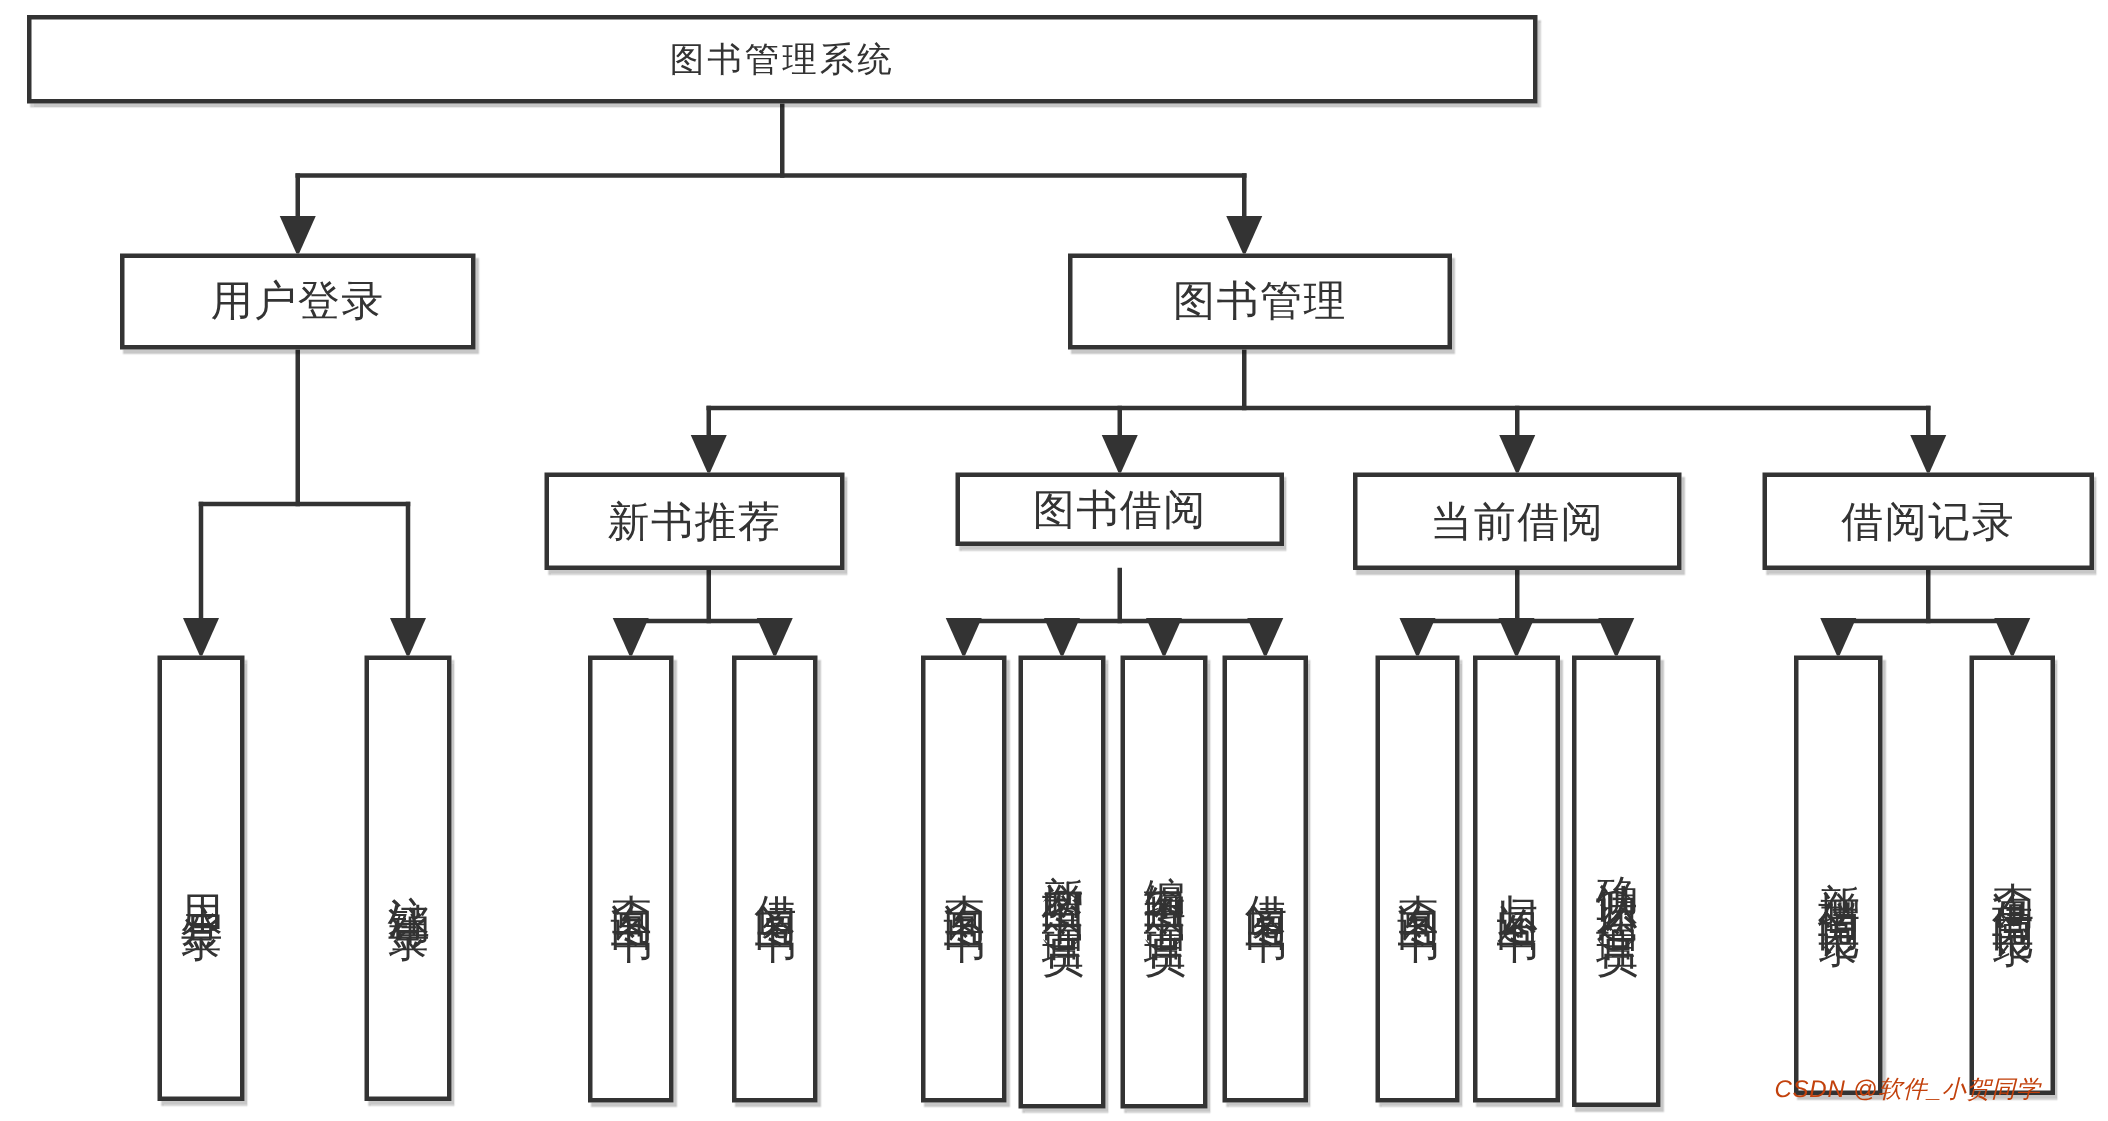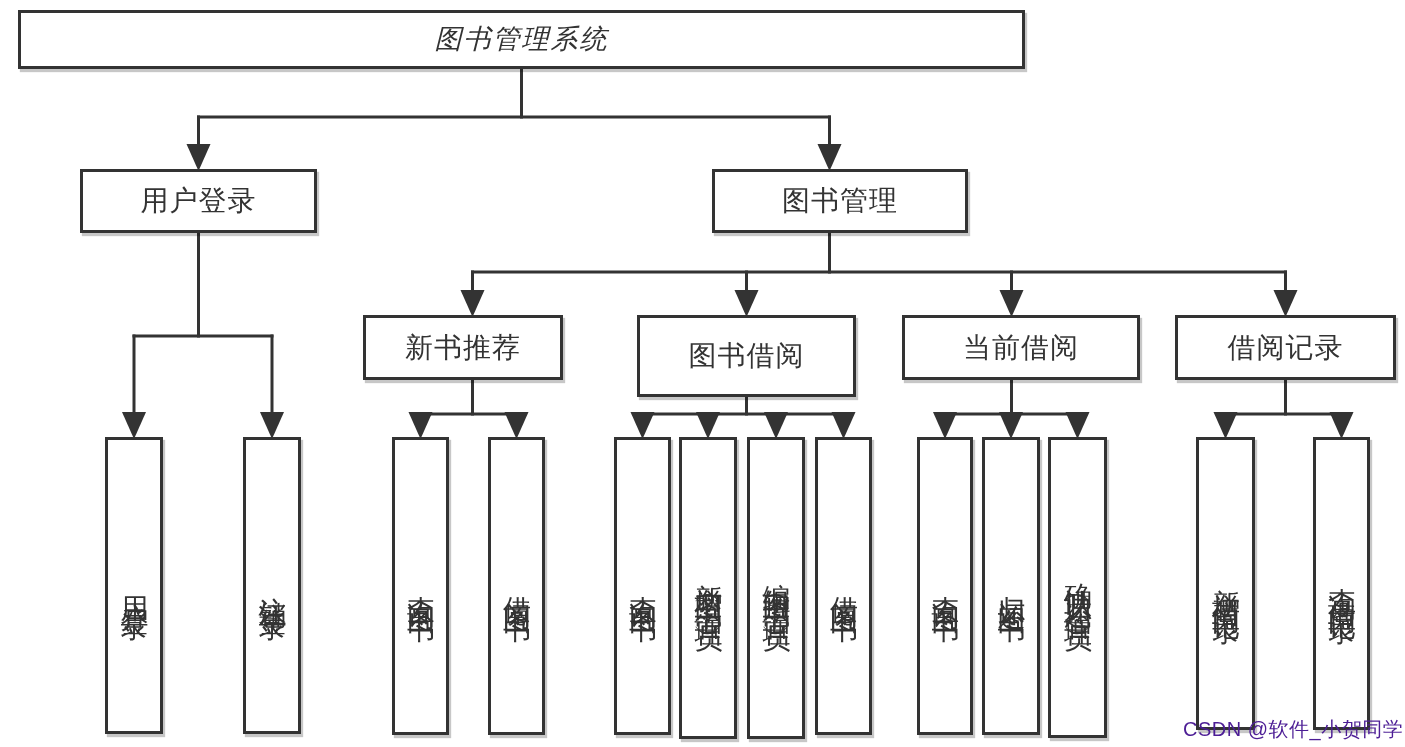--- a/index.html
+++ b/index.html
@@ -8,27 +8,27 @@
     font-family:"Liberation Sans","DejaVu Sans",sans-serif;overflow:hidden;
   }
   .connectors{position:absolute;left:0;top:0;z-index:0;}
   .node{
     position:absolute;z-index:1;box-sizing:border-box;
     border:3px solid #333333;background:#ffffff;color:#333333;
     display:flex;align-items:center;justify-content:center;
     box-shadow:2px 3px 1px rgba(0,0,0,0.22);
   }
   .node span{font-size:28px;letter-spacing:1px;line-height:1.2;}
-  .node.lv0 span{font-size:27px;letter-spacing:2px;font-style:italic;}
+  .node.lv0 span{font-size:23px;letter-spacing:2px;}
   .node.vertical span{
     writing-mode:vertical-rl;letter-spacing:6px;line-height:1;
   }
   .watermark{
     position:absolute;z-index:2;left:1183px;top:716px;
-    font-size:20px;color:#4c1d95;letter-spacing:0.5px;white-space:nowrap;
+    font-size:16px;color:#c2410c;letter-spacing:0.5px;white-space:nowrap;font-style:italic;
   }
 </style>
 </head>
 <body>
 
 <div class="stage">
   <svg class="connectors" width="1405" height="747" viewBox="0 0 1405 747">
       <line x1="521.5" y1="69" x2="521.5" y2="117" stroke="#333333" stroke-width="3" stroke-linecap="square"></line>
       <line x1="198.5" y1="117" x2="829.5" y2="117" stroke="#333333" stroke-width="3" stroke-linecap="square"></line>
       <line x1="198.5" y1="117" x2="198.5" y2="151" stroke="#333333" stroke-width="3" stroke-linecap="square"></line>
@@ -88,24 +88,24 @@
     </div>
     <div class="node" style="left: 80px; top: 169px; width: 237px; height: 64px;">
       <span>用户登录</span>
     </div>
     <div class="node" style="left: 712px; top: 169px; width: 256px; height: 64px;">
       <span>图书管理</span>
     </div>
     <div class="node" style="left: 363px; top: 315px; width: 200px; height: 65px;">
       <span>新书推荐</span>
     </div>
-    <div class="node" style="left: 637px; top: 315px; width: 219px; height: 82px;">
+    <div class="node" style="left: 637px; top: 315px; width: 219px; height: 49px;">
       <span>图书借阅</span>
     </div>
-    <div class="node" style="left: 902px; top: 315px; width: 238px; height: 65px;">
+    <div class="node" style="left: 902px; top: 315px; width: 219px; height: 65px;">
       <span>当前借阅</span>
     </div>
     <div class="node" style="left: 1175px; top: 315px; width: 221px; height: 65px;">
       <span>借阅记录</span>
     </div>
     <div class="node vertical" style="left: 105px; top: 437px; width: 58px; height: 297px;">
       <span>用户登录</span>
     </div>
     <div class="node vertical" style="left: 243px; top: 437px; width: 58px; height: 297px;">
       <span>注销登录</span>

